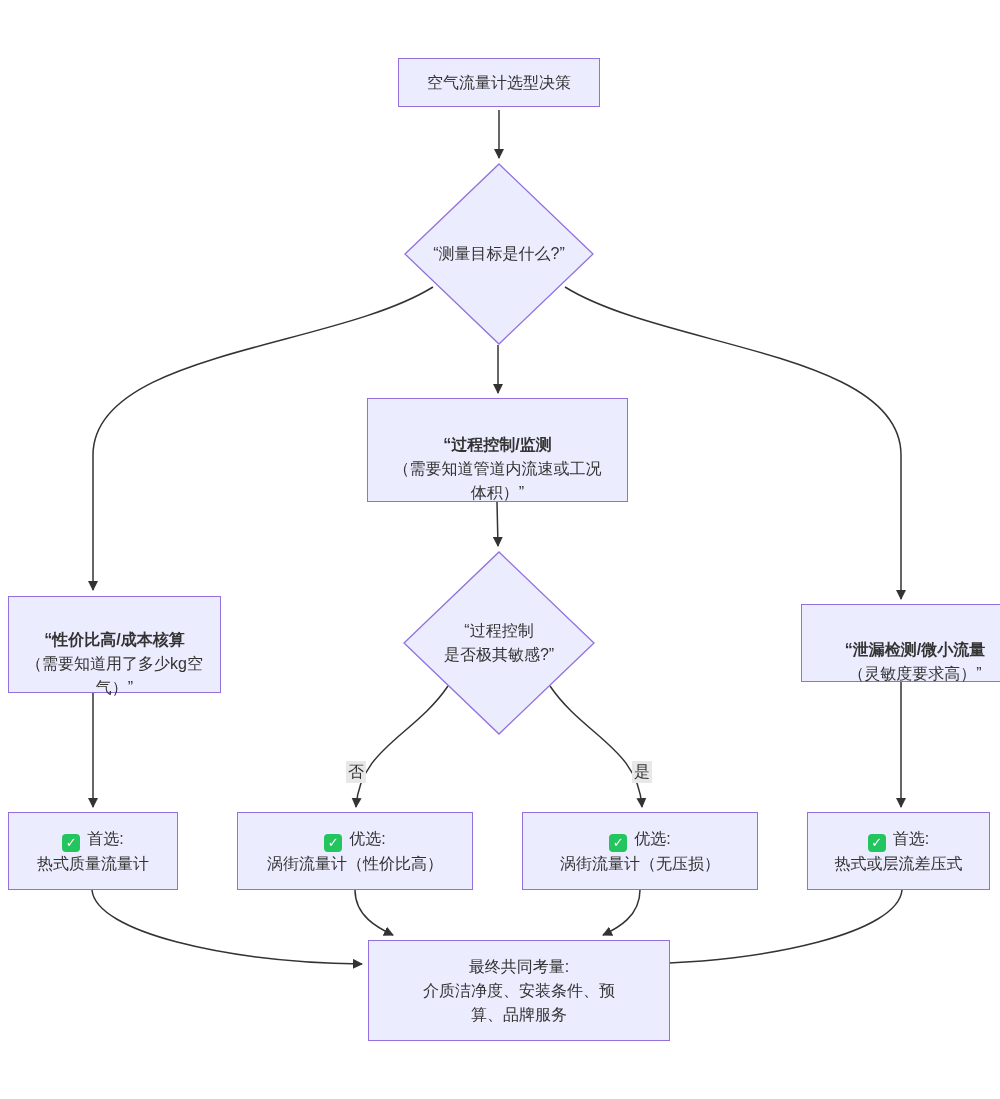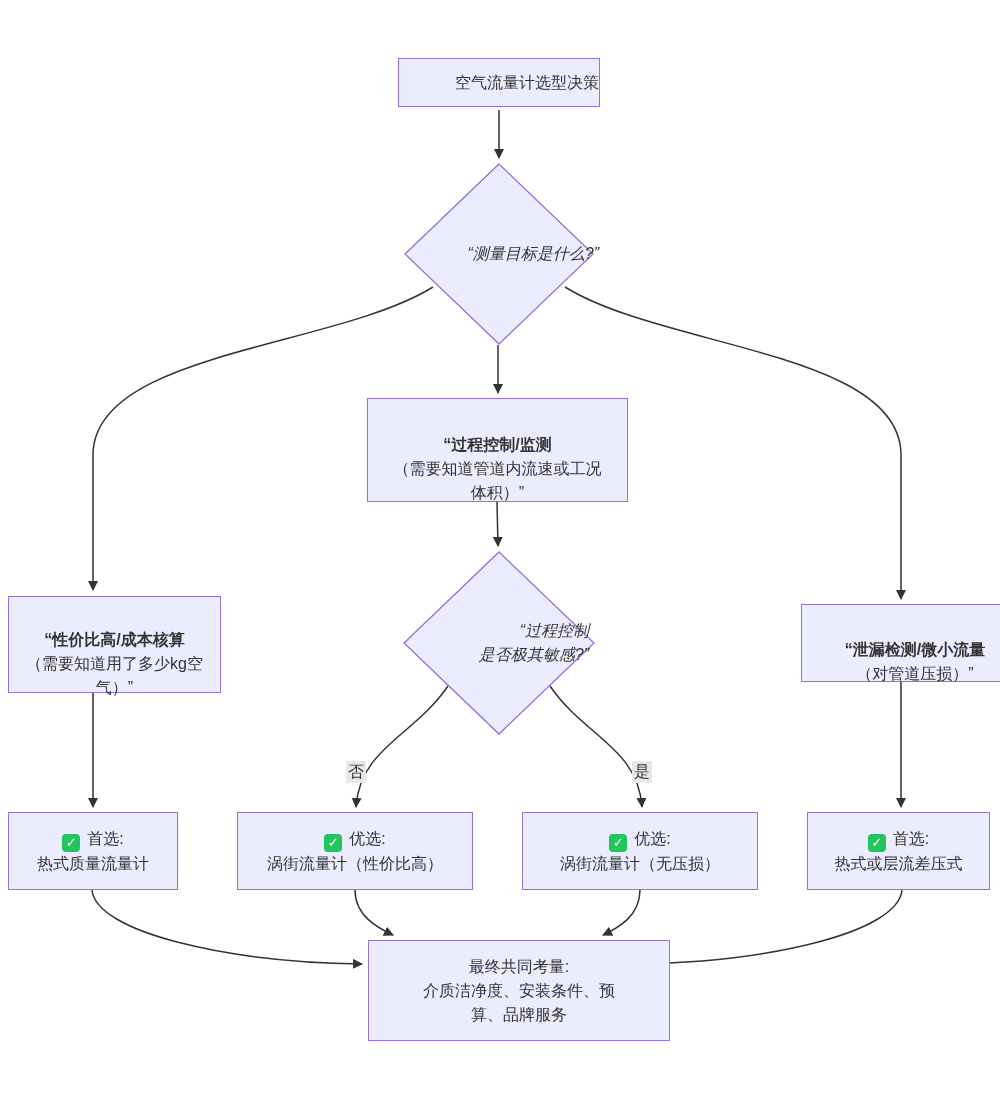--- a/index.html
+++ b/index.html
@@ -10,36 +10,36 @@
   }
   svg.edges{position:absolute;left:0;top:0;}
   .node{
     position:absolute;background:#ECECFF;border:1px solid #9370DB;
     box-sizing:border-box;display:flex;flex-direction:column;
     align-items:center;justify-content:center;text-align:center;
   }
   .node .inner{display:block;}
   .bold-line{display:block;font-weight:700;margin-top:38px;}
   .diamond-label{
-    position:absolute;transform:translate(-50%,-50%);text-align:right;font-style:italic;
+    position:absolute;transform:translate(-50%,-50%);text-align:center;
   }
   .edge-label{
     position:absolute;transform:translate(-50%,-50%);
     background:#e8e8e8;padding:0 2px;line-height:22px;
   }
   .check{
     display:inline-flex;align-items:center;justify-content:center;
     width:18px;height:18px;border-radius:4px;background:#22c55e;
     color:#ffffff;font-size:13px;font-weight:700;line-height:18px;
     margin-right:7px;vertical-align:-3px;
   }
   .result-line2{display:block;}
   .result-line2 .rname{font-weight:400;}
   
-  #node-root{left:398px;top:58px;width:202px;height:49px;align-items:flex-end;}
+  #node-root{left:398px;top:58px;width:202px;height:49px;}
   #node-process{left:367px;top:398px;width:261px;height:104px;}
   #node-process .inner{width:214px;}
   #node-energy{left:8px;top:596px;width:213px;height:97px;}
   #node-energy .inner{width:196px;}
   #node-leak{left:801px;top:604px;width:228px;height:78px;}
   #node-leak .inner{width:180px;}
   #node-r0{left:8px;top:812px;width:170px;height:78px;}
   #node-r1{left:237px;top:812px;width:236px;height:78px;}
   #node-r2{left:522px;top:812px;width:236px;height:78px;}
   #node-r3{left:807px;top:812px;width:183px;height:78px;}
@@ -96,21 +96,21 @@
   <div class="node" id="node-energy">
     <span class="inner">
       <span class="bold-line">“性价比高/成本核算</span>
       <span>（需要知道用了多少kg空气）”</span>
     </span>
   </div>
 
   <div class="node" id="node-leak">
     <span class="inner">
       <span class="bold-line">“泄漏检测/微小流量</span>
-      <span>（对管道压损）”</span>
+      <span>（灵敏度要求高）”</span>
     </span>
   </div>
 
   <div class="node" id="node-r0">
     <span class="inner">
       <span class="check">
           <span>✓</span>
         </span><span>首选:</span>
       <span class="result-line2"><span class="rname">热式质量流量计</span><span></span></span>
     </span>

